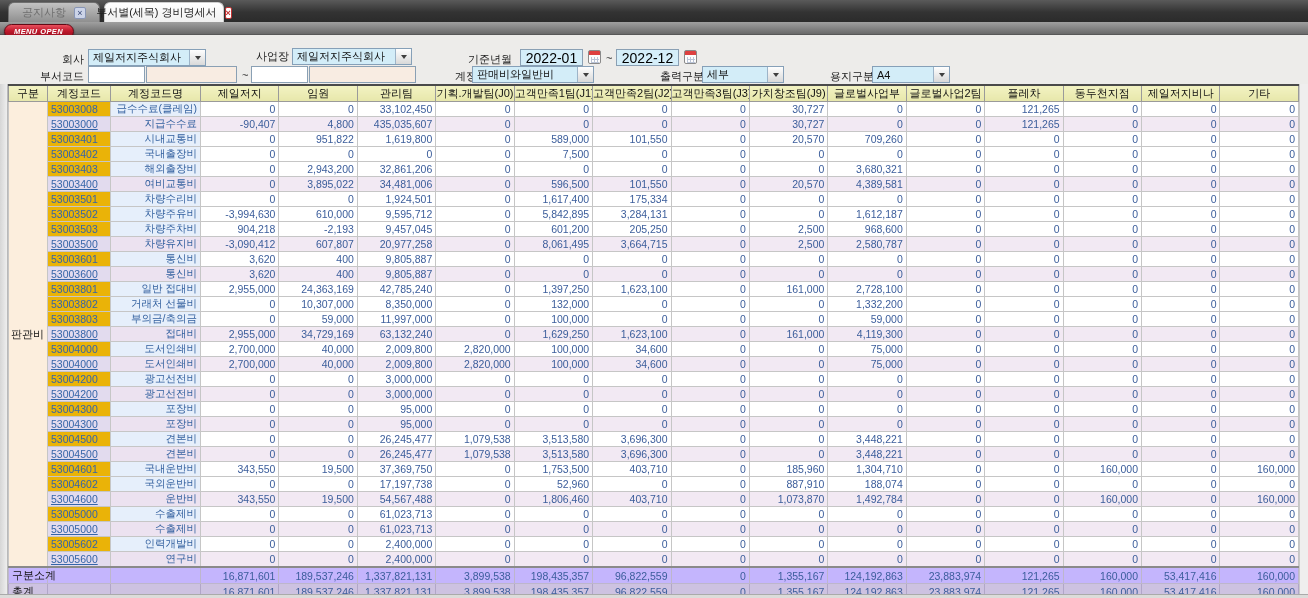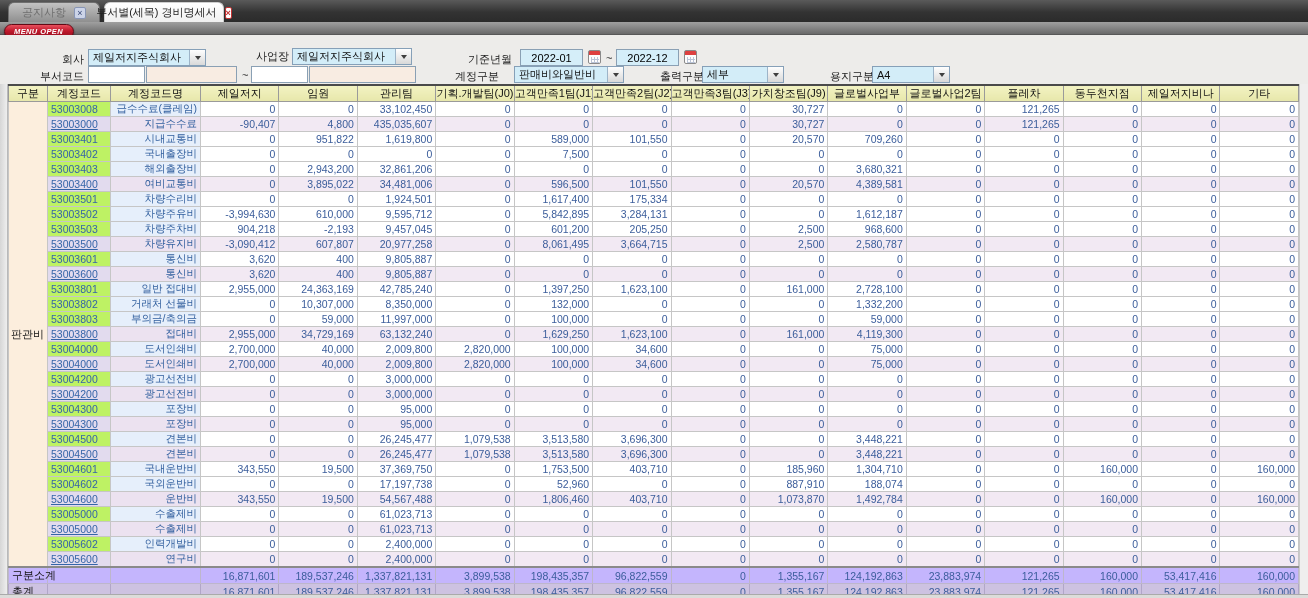--- a/index.html
+++ b/index.html
@@ -30,21 +30,21 @@
                letter-spacing:.4px; box-shadow:0 1px 2px rgba(0,0,0,.45); cursor:pointer; }
 
   
   .formpanel { position:absolute; left:0; top:35px; width:1308px; height:49px; background:#edecea; font-size:11px; color:#1c1c1c; }
   .flabel { position:absolute; white-space:nowrap; }
   .combo { position:absolute; height:17px; border:1px solid #86a0b8; background:#d3edf8;
            display:flex; align-items:center; padding-left:4px; font-size:11px; color:#111; cursor:pointer; }
   .combo .arrowbox { margin-left:auto; width:16px; height:15px; border-left:1px solid #9db4c8;
                      background:linear-gradient(180deg,#fefefe,#d9d9d9); display:flex; align-items:center; justify-content:center; }
   .combo .arr { width:0; height:0; border:3px solid transparent; border-top:4px solid #3f3f3f; margin-top:3px; }
-  .tbox { position:absolute; height:17px; border:1px solid #8aa0b4; background:#fff; font-size:11px;
+  .tbox { position:absolute; height:17px; border:1px solid #8aa0b4; background:#fff; font-size:14px;
           font-family:"Liberation Sans",sans-serif; padding:0 2px; }
   .tbox.center { text-align:center; background:#d5eef9; }
   .tbox.pink { background:#f8ece2; }
   .cal { position:absolute; width:13px; height:14px; border:1px solid #8a8a8a; border-radius:2px;
          background:linear-gradient(180deg,#dd4040 0 4px,#fdfdfd 4px); cursor:pointer; }
   .cal::after { content:''; position:absolute; left:2px; top:6px; width:8px; height:6px;
                 background:repeating-linear-gradient(90deg,#b9c3d6 0 1px,transparent 1px 3px),
                            repeating-linear-gradient(0deg,#b9c3d6 0 1px,transparent 1px 3px); }
   .sep { position:absolute; font-size:11px; color:#333; }
 
@@ -54,21 +54,21 @@
   .bottomstrip{ position:absolute; left:0; top:594px; width:1308px; height:4px; background:#dcdcda; border-top:1px solid #aaa; }
 
   .tablewrap { position:absolute; left:8px; top:84px; width:1291px; height:510px; overflow:hidden; }
   table.grid { border-collapse:collapse; table-layout:fixed; width:1291px;
                border:1px solid #777; border-top:2px solid #4a4a4a; border-bottom:2px solid #55536b; }
   col.c-group { width:39px; } col.c-code { width:63px; } col.c-name { width:90px; }
   th { height:13px; background:linear-gradient(180deg,#f2f2c2,#e7e7ab); border:1px solid #9a9a9a;
        font-size:11px; font-weight:normal; color:#111; white-space:nowrap; overflow:hidden; }
   td { height:14px; border:1px solid #c6c6c6; font-size:10.5px; white-space:nowrap; overflow:hidden; }
   td.num  { text-align:right; padding-right:3px; color:#3b5d9b; background:#fff; }
-  td.code { text-align:left;  padding-left:3px;  color:#3565a8; background:#bef264; }
+  td.code { text-align:left;  padding-left:3px;  color:#3565a8; background:#eab308; }
   td.name { text-align:right; padding-right:3px; color:#315f9e; background:#e6effb; }
   td.groupcell { background:#fceedd; color:#111; vertical-align:middle; text-align:left; padding-left:2px; font-size:11px; }
   tr.summary td.num  { background:#f2e9f3; }
   tr.summary td.code { background:#e2dbee; color:#3565a8;text-decoration:underline; }
   tr.summary td.name { background:#ece2f0; }
   tr.subtotal td { background:#c4b5fd; border-color:#bdb6cc; }
   tr.subtotal { border-top:2px solid #8a8a8a; }
   tr.total td { background:#cdc2e1; border-color:#b1a6c8; }
   td.rowlabel { color:#111; text-align:left; padding-left:3px; font-size:11px; overflow:visible; }
   tr.subtotal td.num, tr.total td.num { color:#3b5d9b; }
@@ -116,21 +116,21 @@
     <span class="cal" style="left:684px; top:15px;"></span>
 
     <span class="flabel" style="left:40px; top:34px;">부서코드</span>
     <input class="tbox" style="left: 88px; top: 31px; width: 57px;" value="">
     <input class="tbox pink" style="left: 146px; top: 31px; width: 91px;" value="">
     <span class="sep" style="left:242px; top:34px;">~</span>
     <input class="tbox" style="left: 251px; top: 31px; width: 57px;" value="">
     <input class="tbox pink" style="left: 309px; top: 31px; width: 107px;" value="">
 
     <span class="flabel" style="left:455px; top:34px;">계정구분</span>
-    <div class="combo" style="left:514px; top:31px; width:110px;">
+    <div class="combo" style="left:472px; top:31px; width:122px;">
       <span>판매비와일반비</span>
       <span class="arrowbox">
           <span class="arr"></span>
         </span>
     </div>
     <span class="flabel" style="left:660px; top:34px;">출력구분</span>
     <div class="combo" style="left:702px; top:31px; width:82px;">
       <span>세부</span>
       <span class="arrowbox">
           <span class="arr"></span>

